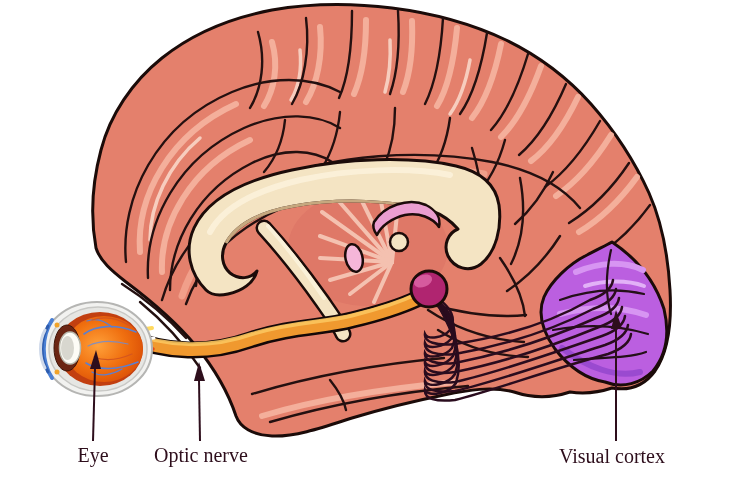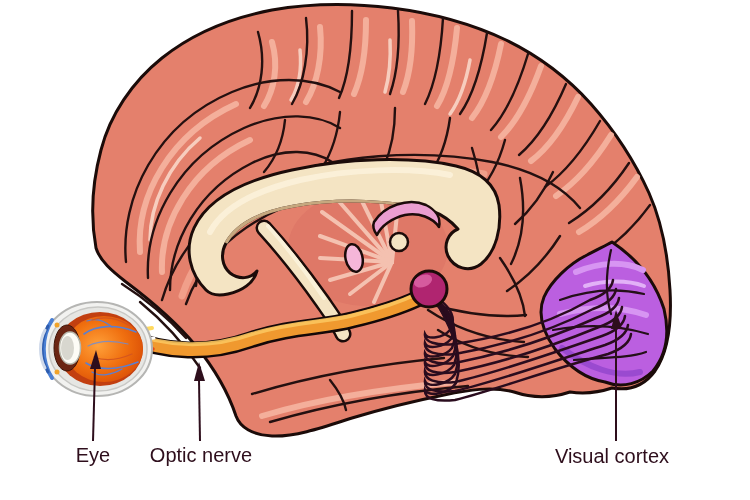--- a/index.html
+++ b/index.html
@@ -1,17 +1,17 @@
 <!DOCTYPE html>
 <html><head>
 <meta charset="utf-8">
 <style>
   html,body{margin:0;padding:0;background:#ffffff;}
   .stage{position:relative;width:750px;height:500px;background:#ffffff;overflow:hidden;
-         font-family:Liberation Sans, sans-serif;}
+         font-family:Liberation Serif, serif;}
   .stage svg{position:absolute;left:0;top:0;}
   .lbl{font-size:20px;fill:#2e0e1c;}
 </style>
 </head>
 <body>
 
 <div class="stage">
 <svg width="750" height="500" viewBox="0 0 750 500">
   <defs>
     <radialGradient id="eyeGrad" cx="42%" cy="45%" r="65%">

